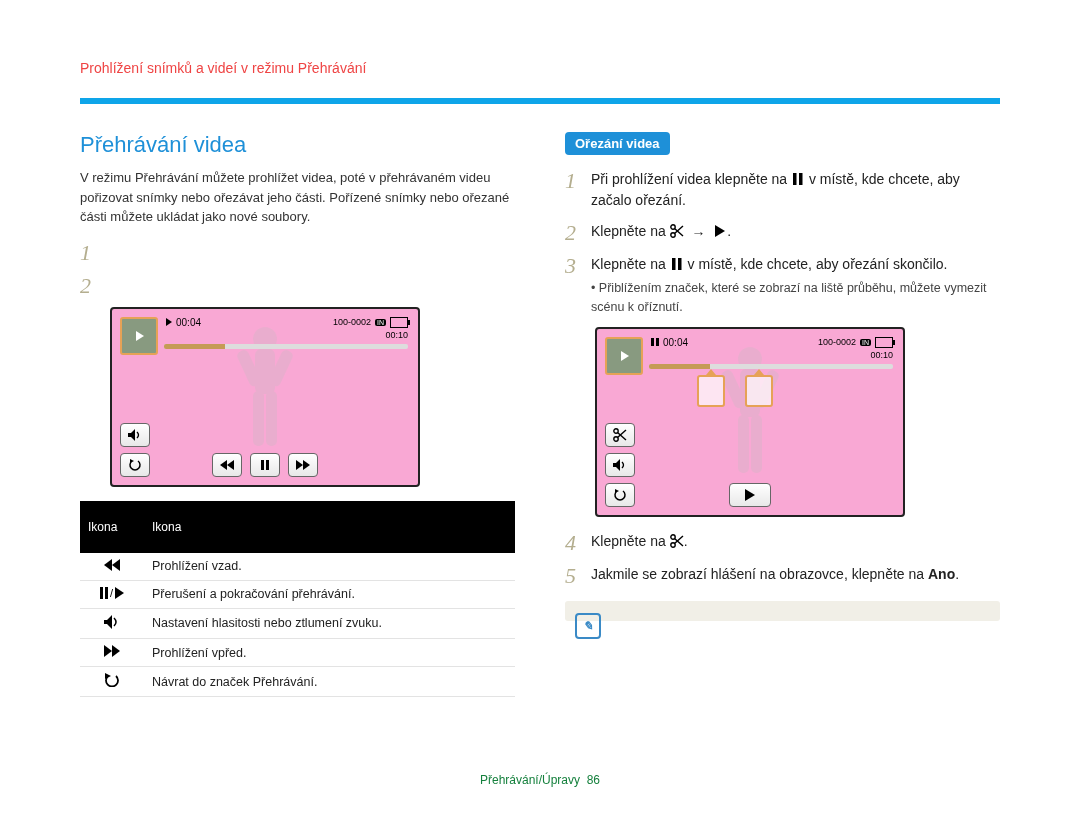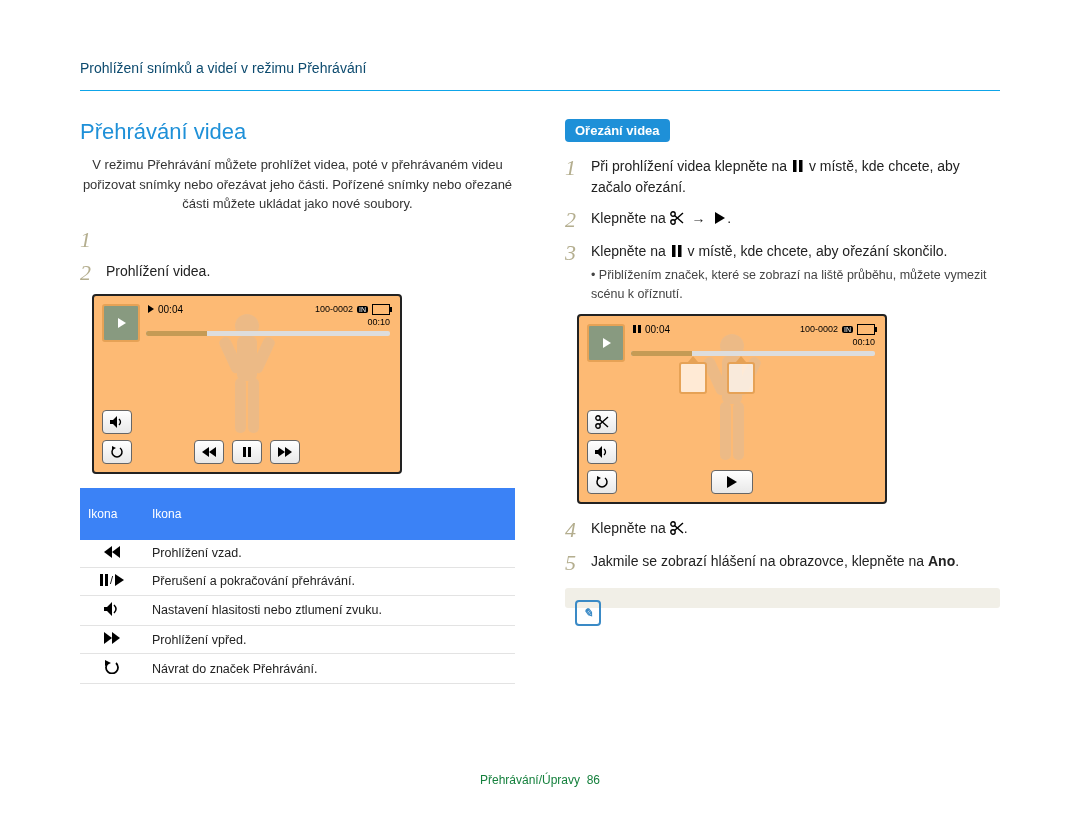--- a/index.html
+++ b/index.html
@@ -12,24 +12,24 @@
     color: #222;
   }
   .page {
     width: 1080px;
     height: 815px;
     position: relative;
     box-sizing: border-box;
     padding: 60px 80px 40px 80px;
   }
   .breadcrumb {
-    color: #0c4a6e;
+    color: #ef4444;
     font-size: 14px;
-    padding-bottom: 14px;
-    border-bottom: 1px solid #0ea5e9;
+    padding-bottom: 22px;
+    border-bottom: 6px solid #0ea5e9;
     margin-bottom: 28px;
   }
   .columns {
     display: flex;
     gap: 50px;
   }
   .col {
     flex: 1;
     min-width: 0;
   }
@@ -48,21 +48,20 @@
     padding: 4px 10px;
     border-radius: 4px;
     margin-bottom: 14px;
     text-align: center;
   }
   p.intro {
     font-size: 13px;
     line-height: 1.5;
     margin: 0 0 14px 0;
     color: #333;
-    text-align: center;
   }
   ol.steps {
     list-style: none;
     padding: 0;
     margin: 0;
   }
   ol.steps > li {
     display: flex;
     align-items: flex-start;
     margin-bottom: 10px;
@@ -100,24 +99,24 @@
     height: 14px;
     position: relative;
     top: -1px;
   }
   
   .player {
     width: 310px;
     height: 180px;
     border: 2px solid #222;
     border-radius: 4px;
-    margin: 8px 0 14px 12px;
+    margin: 8px 0 14px 30px;
     position: relative;
     box-sizing: border-box;
-    background: #fdba74;
+    background: #f9a8d4;
     overflow: hidden;
   }
   .player .silhouette {
     position: absolute;
     left: 50%;
     top: 12px;
     transform: translateX(-50%);
     opacity: 0.25;
   }
   .player .thumb {
@@ -242,21 +241,21 @@
   }
   .sil-svg { fill: #bdbdbd; }
   
   .icon-table {
     width: 100%;
     border-collapse: collapse;
     font-size: 12.5px;
     margin-left: 0;
   }
   .icon-table th {
-    background: #3b82f6;
+    background: #000000;
     color: #fff;
     font-weight: normal;
     text-align: left;
     padding: 19px 8px;
     font-size: 12px;
   }
   .icon-table th:first-child { width: 48px; }
   .icon-table td {
     padding: 6px 8px;
     border-bottom: 1px solid #e3e3e3;
@@ -347,21 +346,20 @@
     <div class="col">
       <h1 class="section-title">Přehrávání videa</h1>
       <p class="intro">V režimu Přehrávání můžete prohlížet videa, poté v přehrávaném videu pořizovat snímky nebo ořezávat jeho části. Pořízené snímky nebo ořezané části můžete ukládat jako nové soubory.</p>
 
       <ol class="steps">
         <li>
           <span class="step-num">1</span>
         </li>
         <li>
           <span class="step-num">2</span>
-          <span class="step-body">Prohlížení videa.</span>
         </li>
       </ol>
 
       <div class="player">
         <svg class="silhouette" width="90" height="150" viewBox="0 0 90 150">
           <g class="sil-svg">
             <circle cx="45" cy="18" r="12"></circle>
             <rect x="35" y="28" width="20" height="45" rx="6"></rect>
             <rect x="15" y="30" width="12" height="38" rx="5" transform="rotate(-25 21 30)"></rect>
             <rect x="63" y="30" width="12" height="38" rx="5" transform="rotate(25 69 30)"></rect>

